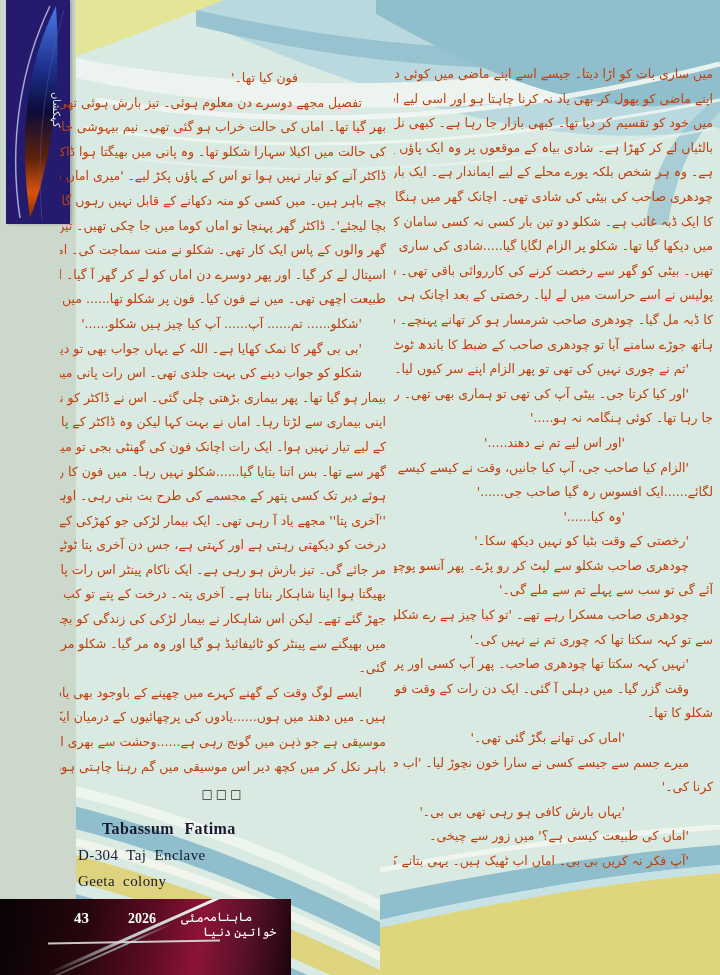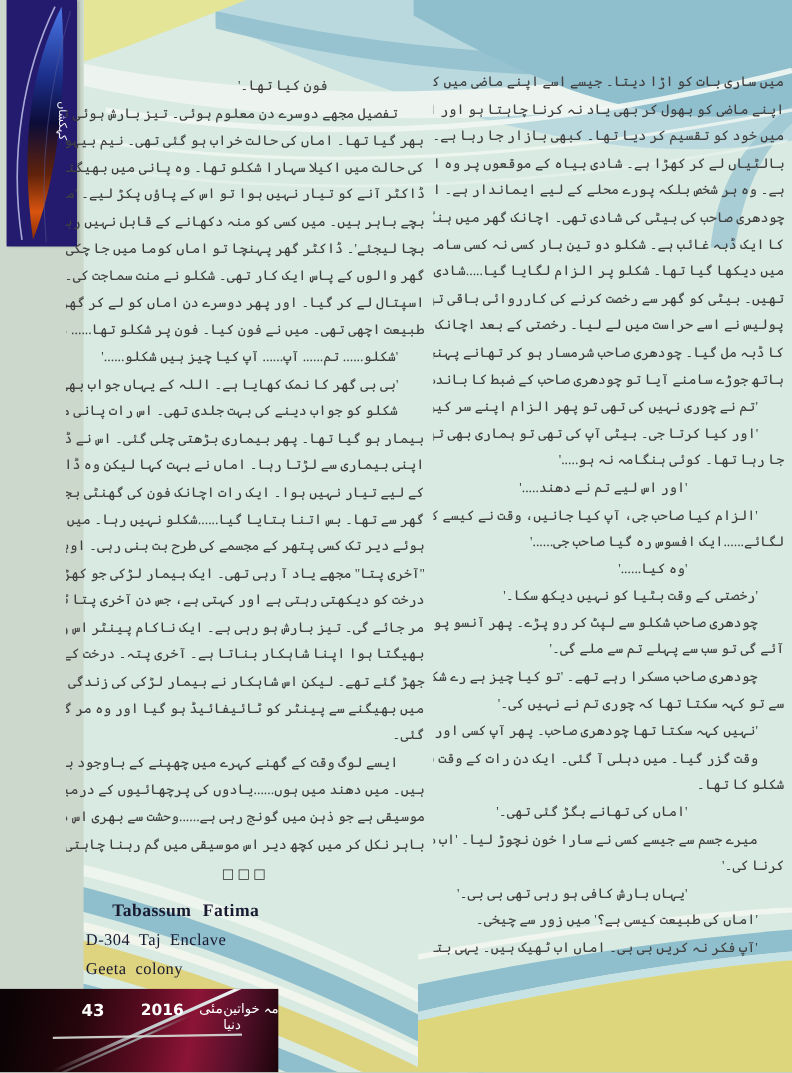--- a/index.html
+++ b/index.html
@@ -12,38 +12,38 @@
   .spine-art{position:absolute;left:6px;top:0;width:64px;height:224px;background:#241a6e;overflow:hidden;box-shadow:2px 0 3px rgba(0,0,0,.25);}
   .spine-text{position:absolute;top:92px;right:8px;writing-mode:vertical-rl;color:#ffffff;font-size:10px;letter-spacing:1px;opacity:.95;}
 
   
   .deco{position:absolute;z-index:0;pointer-events:none;}
   .deco-top{left:76px;top:0;}
   .deco-bl{left:0;top:740px;}
   .deco-br{left:380px;top:825px;}
 
   
-  .col{position:absolute;z-index:2;direction:rtl;color:#404040;font-size:12.5px;line-height:24.6px;font-family:Liberation Serif, serif;}
+  .col{position:absolute;z-index:2;direction:rtl;color:#c2410c;font-size:12.5px;line-height:24.6px;}
   .col-right{left:394px;top:62px;width:319px;}
   .col-left{left:60px;top:66px;width:326px;}
   .tline{text-align:right;white-space:nowrap;overflow:hidden;}
   .tline.in1{padding-right:24px;}
   .tline.in2{padding-right:88px;}
 
   .end-marker{position:absolute;left:60px;top:787px;width:326px;text-align:center;z-index:2;
     font-size:12px;letter-spacing:3px;color:#2a2a24;}
 
   
   .author{position:absolute;left:78px;top:820px;z-index:2;font-family:"Liberation Serif",serif;color:#191930;}
   .author .name{font-weight:700;font-size:16px;letter-spacing:.4px;word-spacing:6px;margin-left:24px;}
   .author .addr{font-size:15px;margin-top:9px;letter-spacing:.4px;word-spacing:4px;}
 
   
-  .footer-bar{position:absolute;left:0;top:899px;width:253px;height:76px;z-index:5;overflow:hidden;
-    background:linear-gradient(100deg,#0b0305 4%,#27060d 30%,#5c0c22 52%,#8c1436 68%,#56102a 84%,#1c040b 100%);}
+  .footer-bar{position:absolute;left:0;top:899px;width:291px;height:76px;z-index:5;overflow:hidden;
+    background:linear-gradient(100deg,#0b0305 4%,#27060d 30%,#5c0c22 52%,#8c1436 68%,#56102a 84%,#1c040b 100%);font-family:Liberation Serif, serif;}
   .feather{position:absolute;left:38px;top:30px;width:215px;height:3px;z-index:1;
     background:linear-gradient(90deg,rgba(200,210,212,0) 0%,#b9c4c6 40%,#eef2f3 85%,rgba(238,242,243,0) 100%);
     transform:rotate(-24deg);}
   .feather2{position:absolute;left:10px;top:58px;width:170px;height:2px;z-index:1;
     background:linear-gradient(90deg,rgba(180,190,192,0),#9aa5a7 70%,rgba(180,190,192,0));transform:rotate(-24deg);}
   .footer-rule{position:absolute;left:48px;top:42px;width:172px;height:2px;background:#d9ded9;opacity:.9;transform:rotate(-1deg);z-index:2;}
   .footer-bar span{position:absolute;color:#ffffff;z-index:3;}
   .f-page{left:74px;top:11px;font-size:15px;font-weight:700;}
   .f-year{left:128px;top:12px;font-size:14px;font-weight:700;}
   .f-month{left:181px;top:11px;font-size:13px;direction:rtl;}
@@ -177,18 +177,18 @@
     <div class="name">Tabassum Fatima</div>
     <div class="addr">D-304 Taj Enclave</div>
     <div class="addr">Geeta colony</div>
   </div>
 
   <div class="footer-bar">
     <div class="feather"></div>
     <div class="feather2"></div>
     <div class="footer-rule"></div>
     <span class="f-page">43</span>
-    <span class="f-year">2016</span>
+    <span class="f-year">2026</span>
     <span class="f-month">مئی</span>
     <span class="f-mag">ماہنامہ خواتین دنیا</span>
   </div>
 
 </div>
 
 </body></html>

